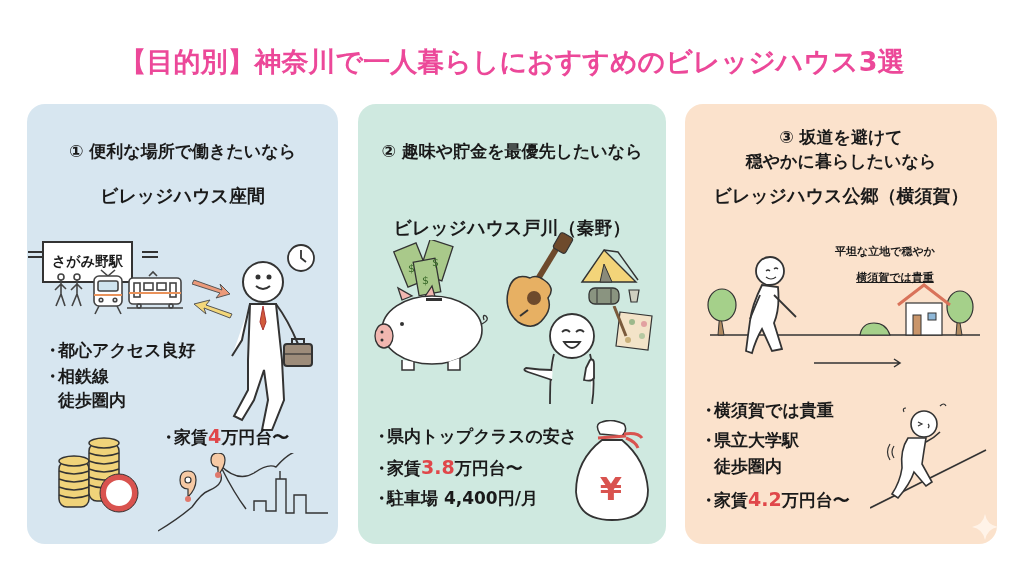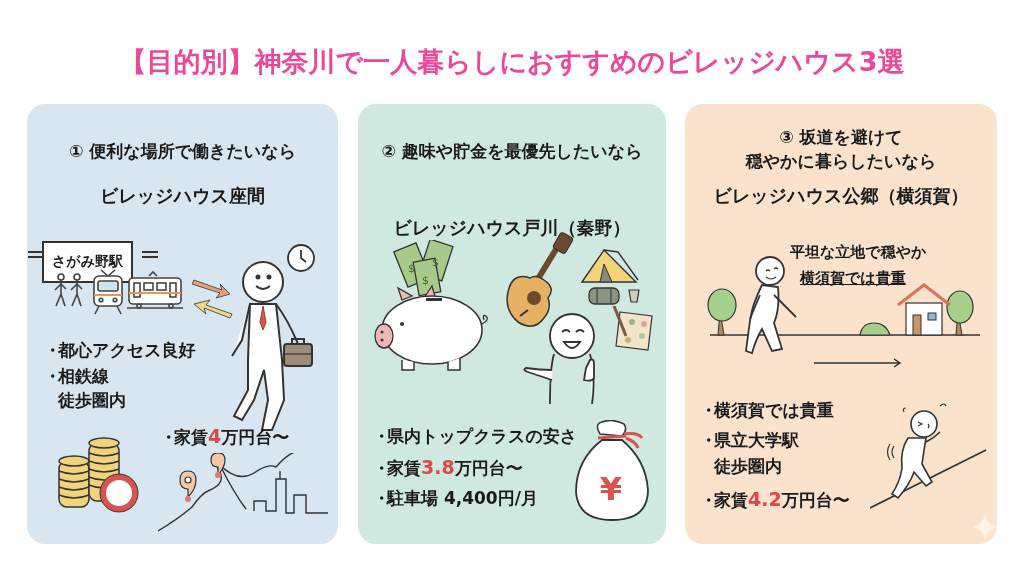--- a/index.html
+++ b/index.html
@@ -21,21 +21,21 @@
   .bullet { position: absolute; font-size: 17px; font-weight: bold; line-height: 24px; color: #1a1a1a; white-space: nowrap; }
   .bullet .dot { display: inline-block; width: 14px; }
   .red { color: #e0474a; font-size: 19px; }
   .indent { padding-left: 14px; }
   svg { position: absolute; }
   .station-sign {
     position: absolute; left: 42px; top: 241px; padding: 10px 8px; border: 2px solid #333; background: #fff;
     font-size: 14px; font-weight: bold;
   }
   .station-bar { position: absolute; height: 2px; background: #333; }
-  .callout { position: absolute; font-size: 15px; font-weight: bold; line-height: 24px; }
+  .callout { position: absolute; font-size: 11px; font-weight: bold; text-align: center; line-height: 24px; }
 </style>
 </head>
 <body>
 
 <div class="title">【目的別】神奈川で一人暮らしにおすすめのビレッジハウス3選</div>
 
 <div class="card c1"></div>
 <div class="heading h-sub" style="left:27px;width:311px;top:140px;">① 便利な場所で働きたいなら</div>
 <div class="heading h-name" style="left:27px;width:311px;top:184px;">ビレッジハウス座間</div>
 

